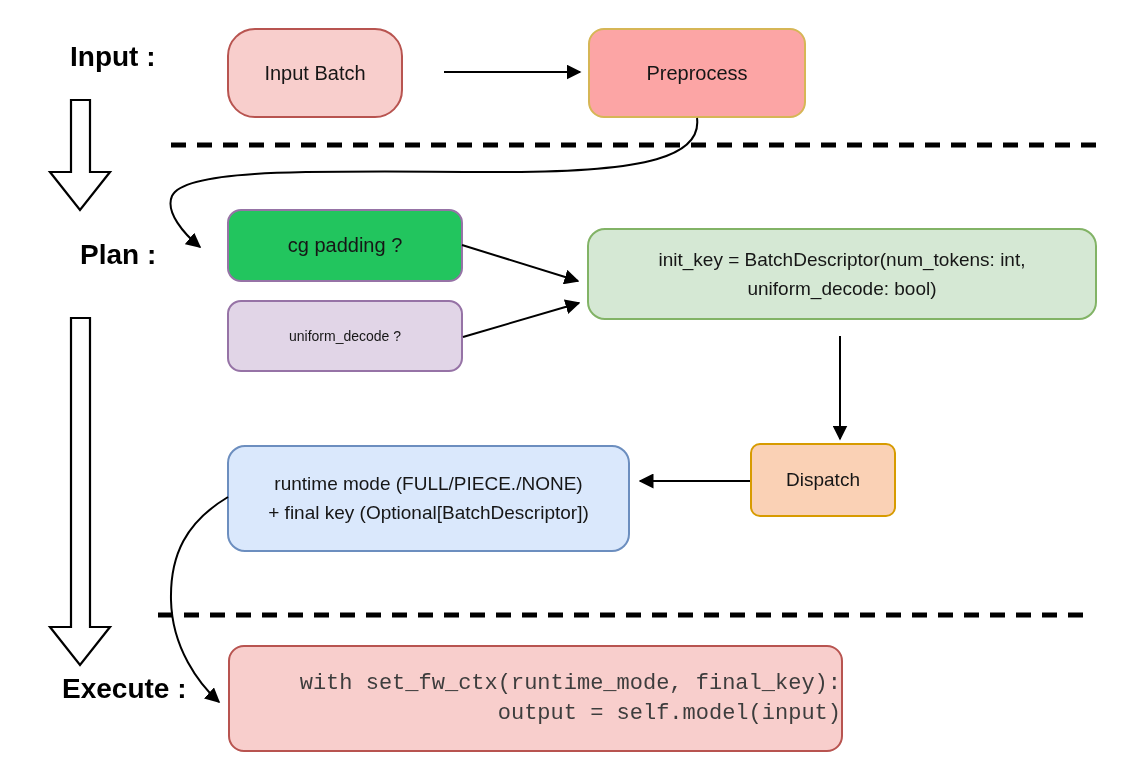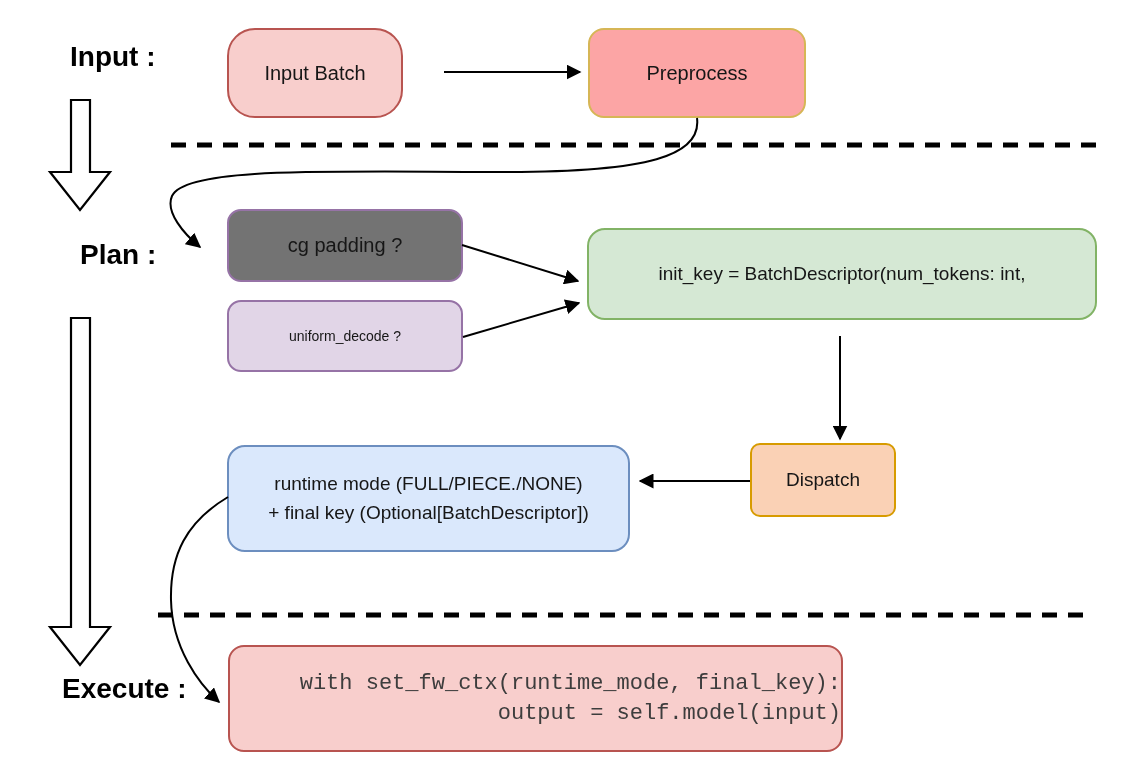--- a/index.html
+++ b/index.html
@@ -12,21 +12,21 @@
     position:absolute;font-weight:bold;font-size:28px;line-height:1.1;
     color:#000;white-space:nowrap;z-index:2;margin-left:40px;
   }
   .node{
     position:absolute;box-sizing:border-box;border:2px solid #000;
     display:flex;align-items:center;justify-content:center;flex-direction:column;
     text-align:center;z-index:2;
   }
   .box-input-batch{left:227px;top:28px;width:176px;height:90px;background:#F8CECC;border-color:#B85450;border-radius:28px;font-size:20px;}
   .box-preprocess{left:588px;top:28px;width:218px;height:90px;background:#fca5a5;border-color:#D6B656;border-radius:16px;font-size:20px;}
-  .box-cg-padding{left:227px;top:209px;width:236px;height:73px;background:#737373;border-color:#9673A6;border-radius:14px;font-size:20px;}
+  .box-cg-padding{left:227px;top:209px;width:236px;height:73px;background:#22c55e;border-color:#9673A6;border-radius:14px;font-size:20px;}
   .box-uniform-decode{left:227px;top:300px;width:236px;height:72px;background:#E1D5E7;border-color:#9673A6;border-radius:14px;font-size:14px;}
   .box-init-key{left:587px;top:228px;width:510px;height:92px;background:#D5E8D4;border-color:#82B366;border-radius:18px;font-size:19px;line-height:1.55;}
   .box-cudagraph{left:755px;top:447px;width:343px;height:106px;background:#FFE6CC;border-color:#D79B00;border-radius:14px;z-index:2;}
   .cudagraph-label{position:absolute;left:178px;top:50%;transform:translateY(-50%);width:164px;font-size:22px;line-height:1.35;text-align:center;}
   .box-dispatch{left:750px;top:443px;width:146px;height:74px;background:#FAD1B5;border-color:#D79B00;border-radius:10px;font-size:19px;z-index:3;}
   .box-runtime{left:227px;top:445px;width:403px;height:107px;background:#DAE8FC;border-color:#6C8EBF;border-radius:18px;font-size:19px;line-height:1.5;}
   .box-code{
     left:228px;top:645px;width:615px;height:107px;background:#F8CECC;border-color:#B85450;border-radius:16px;
     font-family:"Liberation Mono",monospace;font-size:22px;line-height:1.32;color:#3d3d3d;
     align-items:flex-end;justify-content:center;text-align:left;padding-left:4px;white-space:pre;
@@ -75,20 +75,21 @@
   <div class="node box-cg-padding">
     <span class="line">cg padding ?</span>
   </div>
 
   <div class="node box-uniform-decode">
     <span class="line">uniform_decode ?</span>
   </div>
 
   <div class="node box-init-key">
     <span class="line">init_key = BatchDescriptor(num_tokens: int,</span>
+    <span class="line">uniform_decode: bool)</span>
   </div>
 
 
   <div class="node box-dispatch">
     <span class="line">Dispatch</span>
   </div>
 
   <div class="node box-runtime">
     <span class="line">runtime mode (FULL/PIECE./NONE)</span>
     <span class="line">+ final key (Optional[BatchDescriptor])</span>

